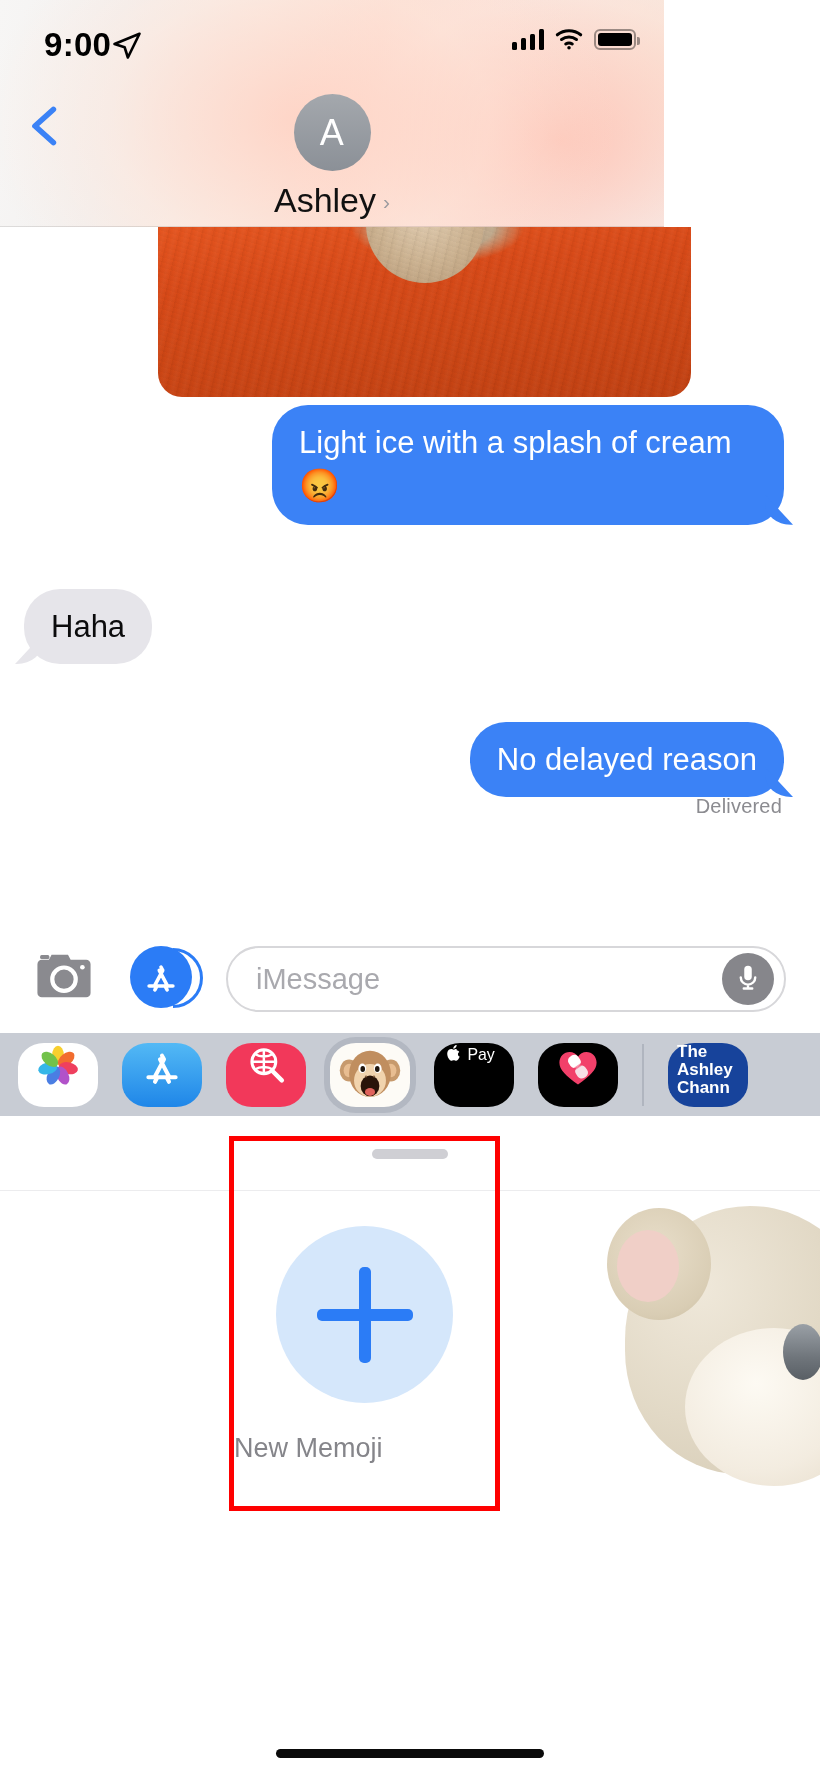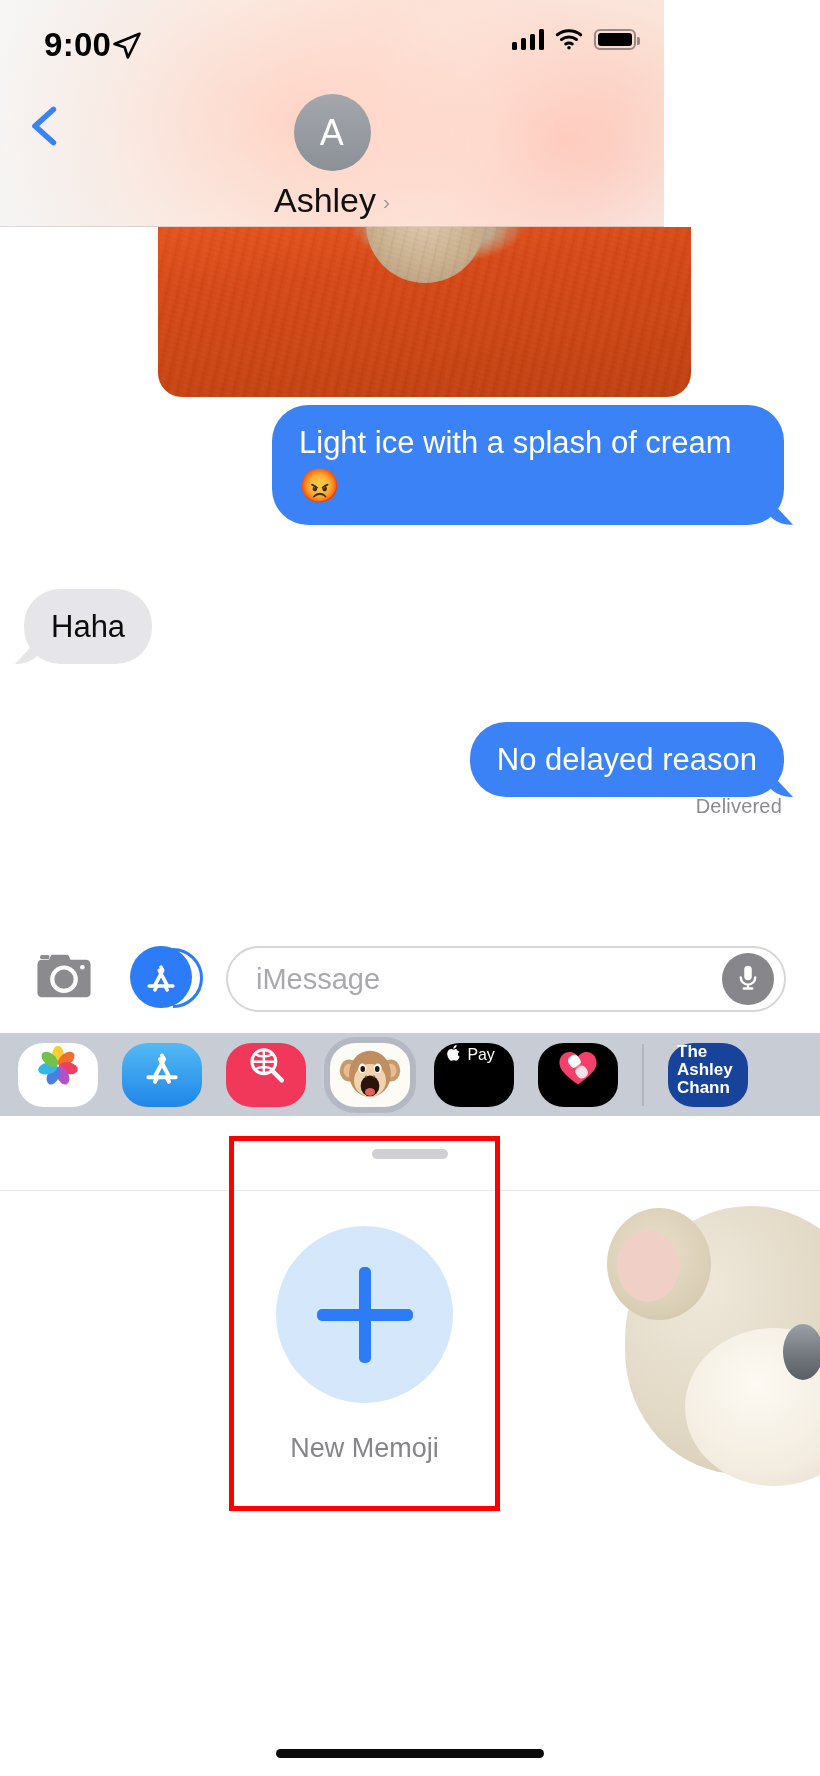--- a/index.html
+++ b/index.html
@@ -224,21 +224,21 @@
     margin-top:-18px;
   }
   .plus-circle .pl{ position:relative; width:96px; height:96px; }
   .plus-circle .pl:before,.plus-circle .pl:after{
     content:""; position:absolute; background:#2b7cf6; border-radius:5px;
   }
   .plus-circle .pl:before{ left:0; top:42px; width:96px; height:12px; }
   .plus-circle .pl:after{ left:42px; top:0; width:12px; height:96px; }
   .memoji-label{
     position:absolute; left:0; right:0; bottom:42px;
-    text-align:center; font-size:27px; color:#85858a;
+    text-align:left; font-size:27px; color:#85858a;
   }
 
   .memoji-peek{
     position:absolute; left:625px; top:1196px; width:260px; height:290px; z-index:2;
   }
   .mp-head{
     position:absolute; left:0; top:10px; width:250px; height:268px;
     border-radius:50% 50% 46% 46%;
     background:radial-gradient(ellipse at 30% 30%, #efe8da 0%, #e2d9c6 50%, #d2c7b0 100%);
   }

